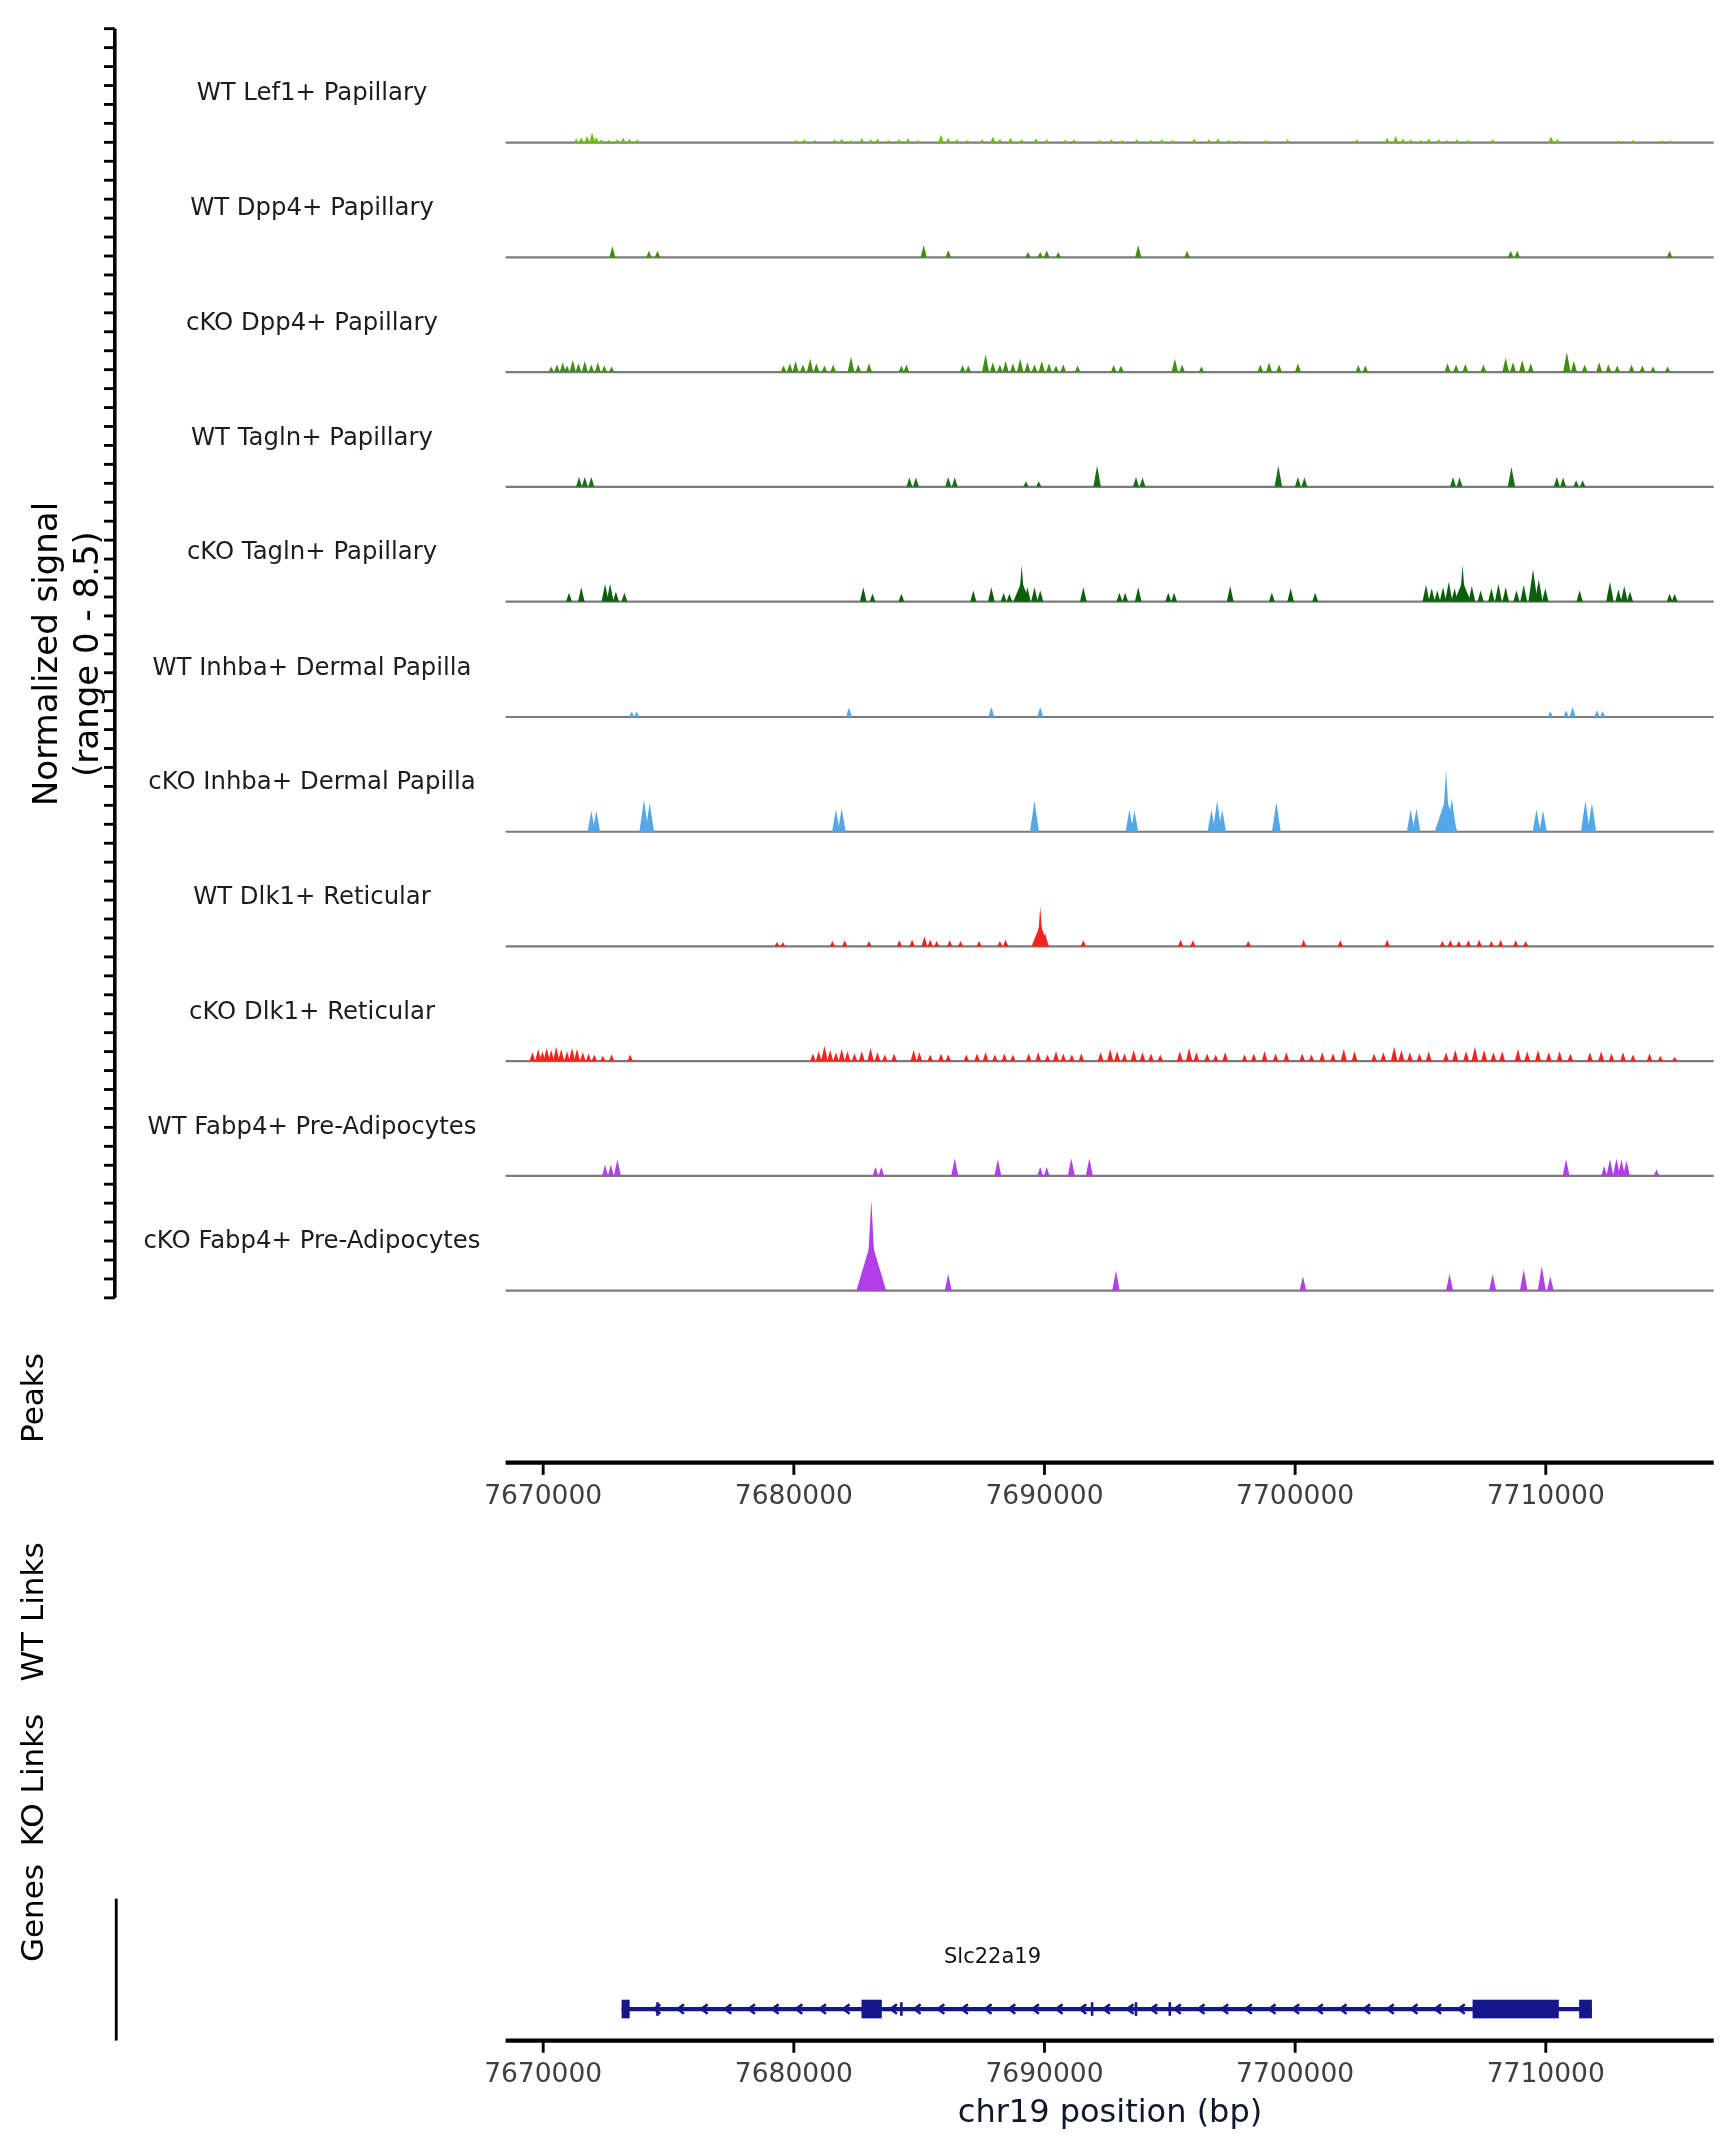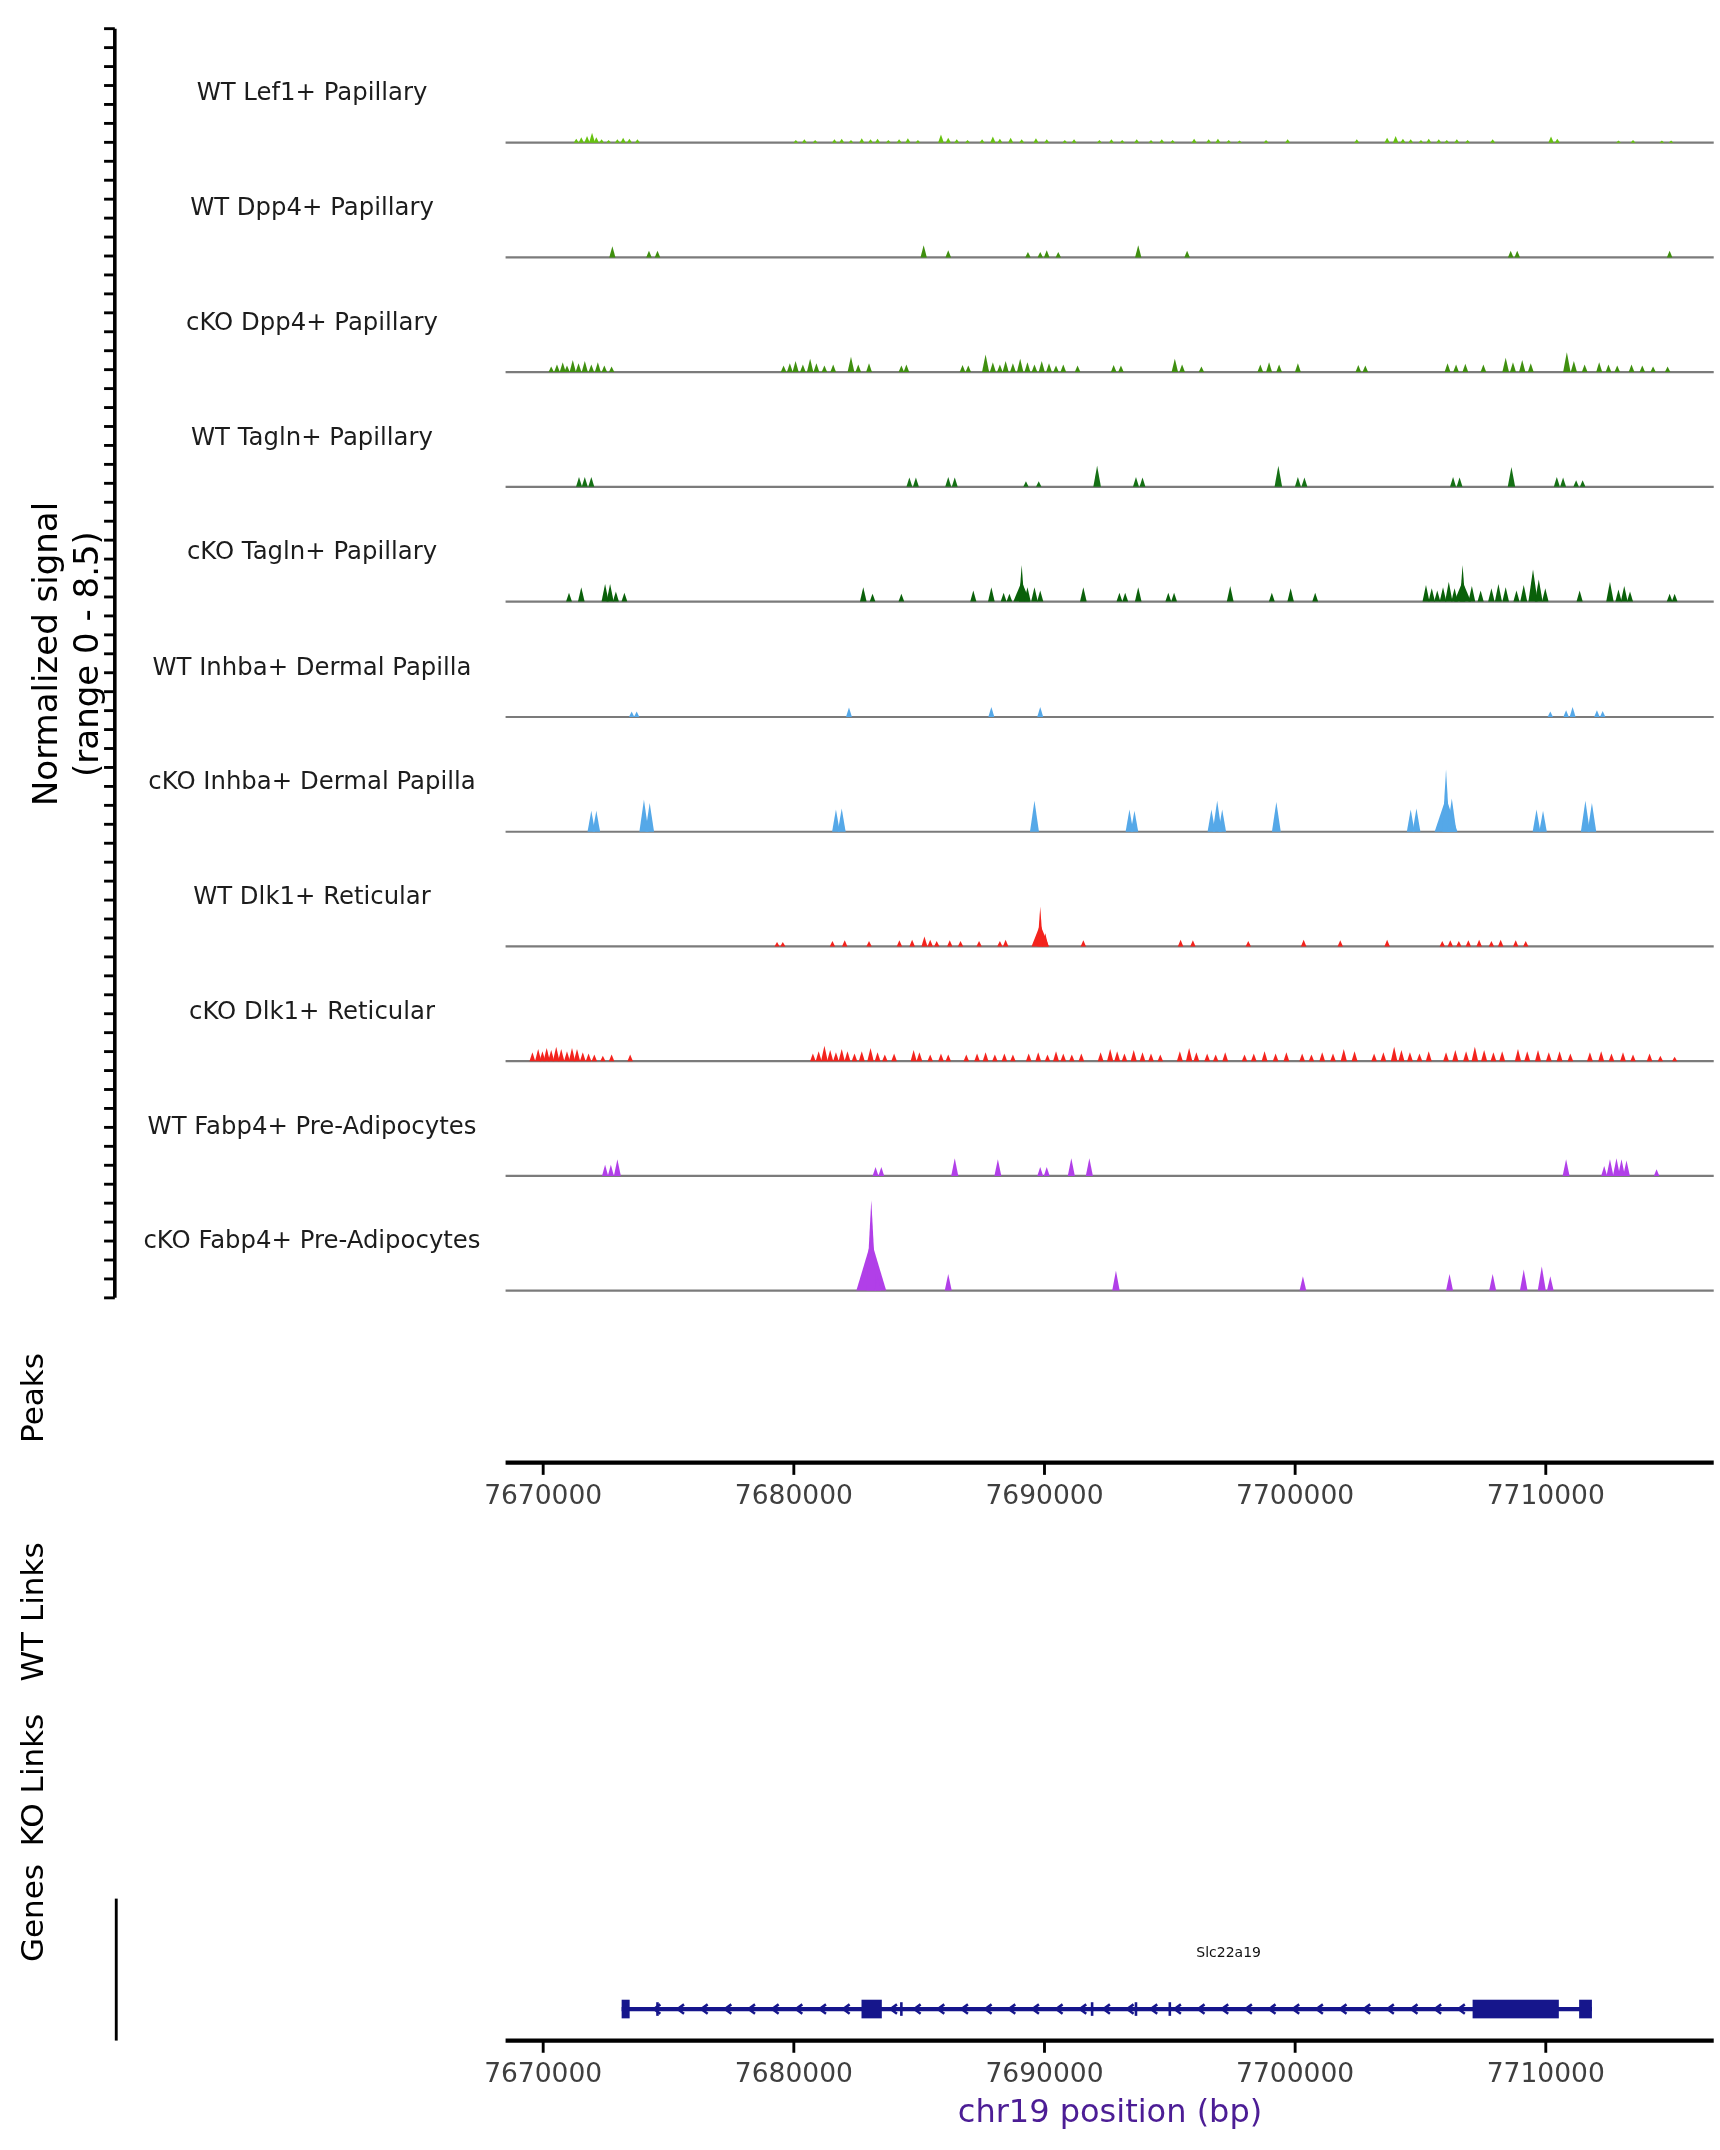--- a/index.html
+++ b/index.html
@@ -7,24 +7,24 @@
   #plot{position:absolute;left:0;top:0;}
   svg text{font-family:"DejaVu Sans",sans-serif;}
   .ylab{position:absolute;left:66px;top:654px;transform:translate(-50%,-50%) rotate(-90deg);
         font-size:34px;line-height:1.2;text-align:center;white-space:nowrap;color:#000;}
   .vlab{position:absolute;transform:translate(-50%,-50%) rotate(-90deg);font-size:31px;
         white-space:nowrap;color:#000;}
   #lab-peaks{left:32px;top:1398px;}
   #lab-wtlinks{left:32px;top:1612px;}
   #lab-kolinks{left:32px;top:1780px;}
   #lab-genes{left:32px;top:1913px;}
-  .gene-name{position:absolute;left:974px;top:1944px;width:287px;text-align:right;
-             font-size:14px;color:#111;}
+  .gene-name{position:absolute;left:944px;top:1944px;width:287px;text-align:left;
+             font-size:21px;color:#111;}
   .xtitle{position:absolute;left:680px;top:2092px;width:860px;text-align:center;
-          font-size:32px;color:#4c1d95;}
+          font-size:32px;color:#0f172a;}
 </style>
 </head>
 <body>
 
 <svg id="plot" width="1721" height="2151" viewBox="0 0 2400 3000">
     <line x1="160" y1="40" x2="160" y2="1810" stroke="#000" stroke-width="5"></line>
     <line x1="145" y1="40" x2="160" y2="40" stroke="#000" stroke-width="4"></line>
     <line x1="145" y1="66.42" x2="160" y2="66.42" stroke="#000" stroke-width="4"></line>
     <line x1="145" y1="92.84" x2="160" y2="92.84" stroke="#000" stroke-width="4"></line>
     <line x1="145" y1="119.26" x2="160" y2="119.26" stroke="#000" stroke-width="4"></line>

